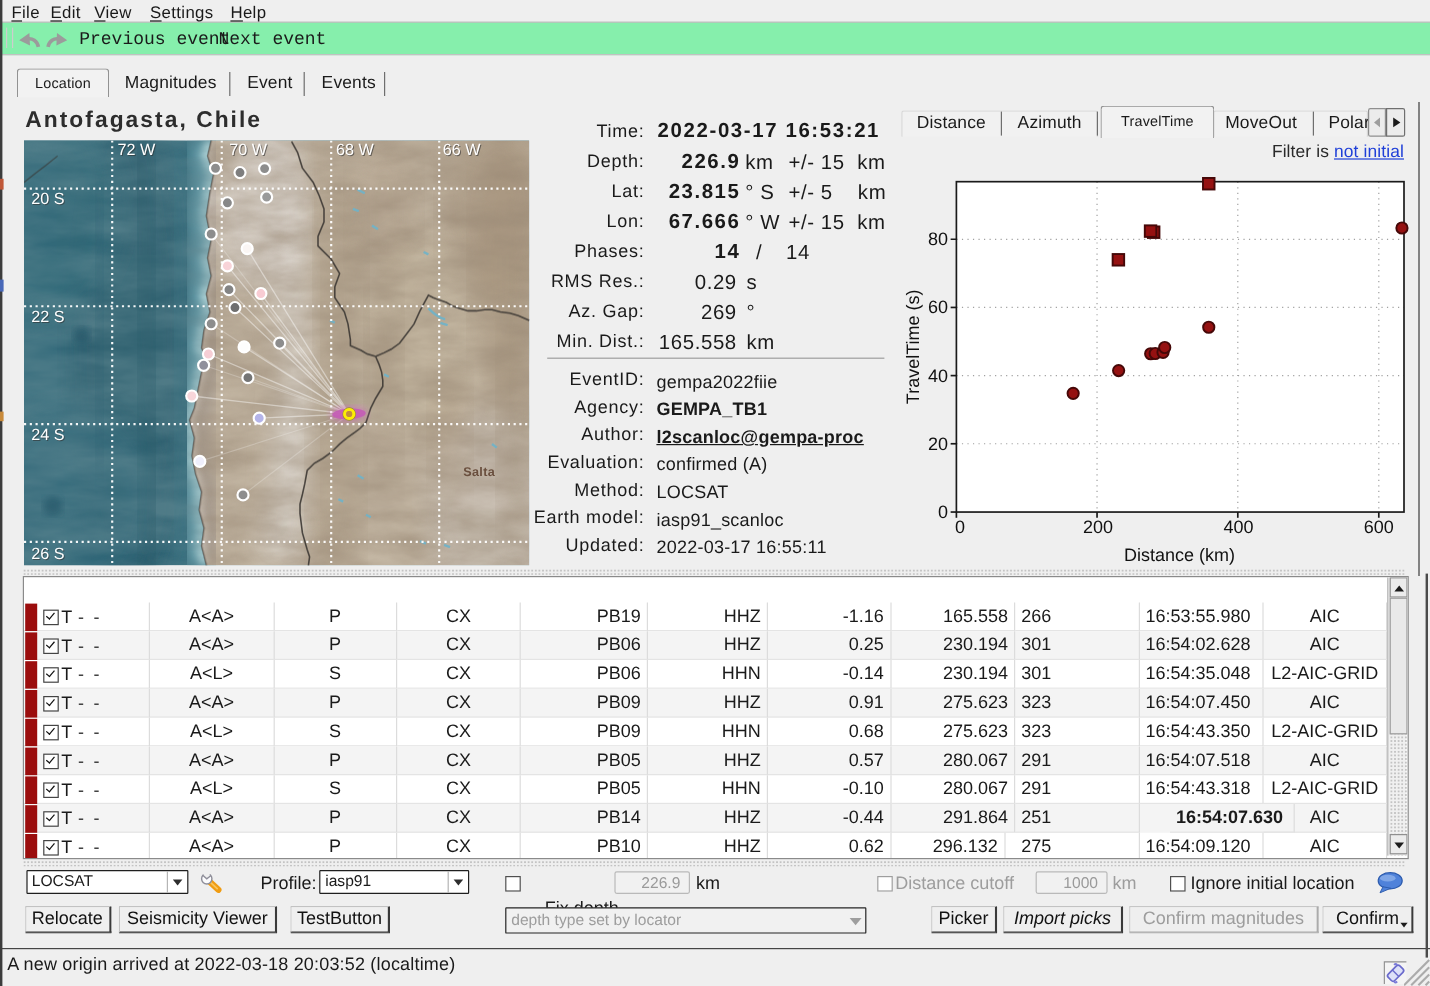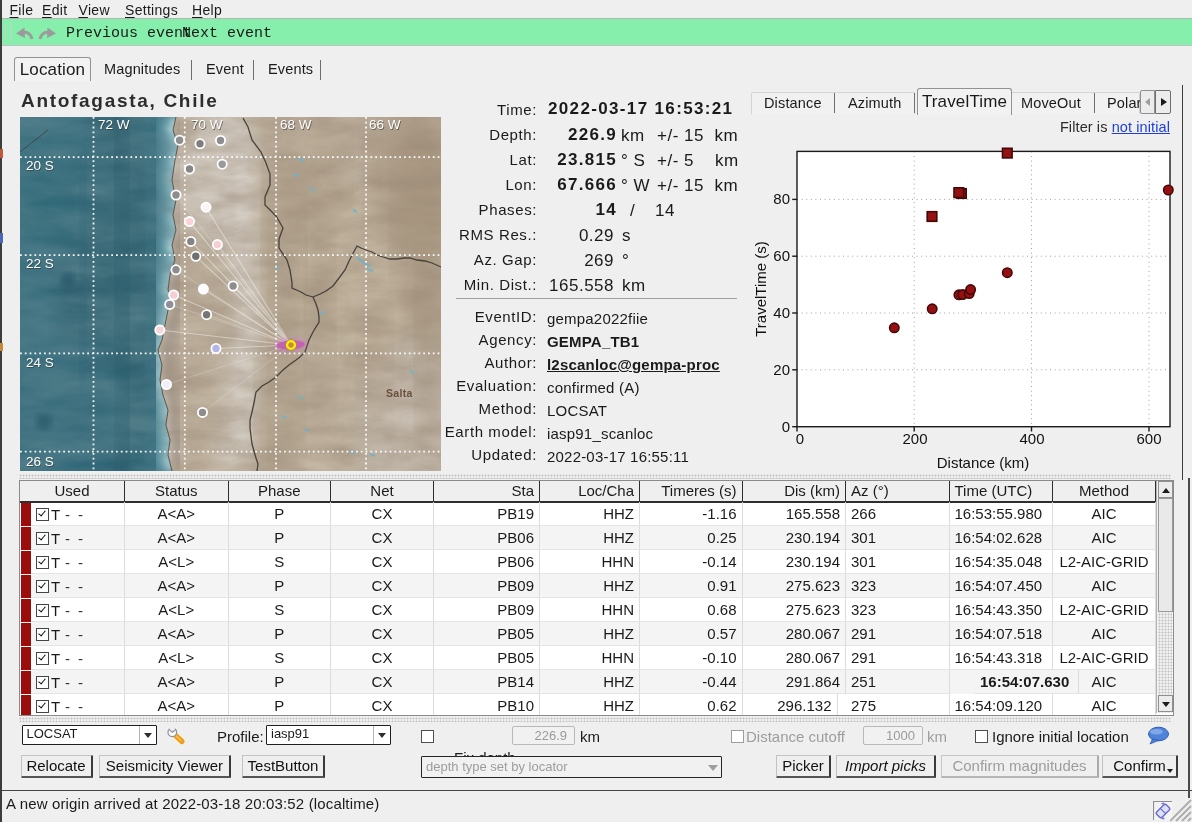--- a/index.html
+++ b/index.html
@@ -10,21 +10,21 @@
   
   #menubar{left:0;top:0;width:1192px;height:18px;background:#efefef;border-bottom:1px solid #b4b4b4;
            font-size:14px;letter-spacing:0.3px;}
   #menubar span{position:absolute;top:2px;}
   #menubar u{text-decoration-thickness:1px;text-underline-offset:2px;}
   #toolbar{left:0;top:19px;width:1192px;height:26px;background:#86efac;border-bottom:1px solid #c2c2c2;font-size:15px;font-family:Liberation Mono, monospace;}
   .tbtxt{position:absolute;top:6px;}
   #thandle{position:absolute;left:5px;top:4px;width:4px;height:17px;border-left:1px solid #cdcdcd;border-right:1px solid #cdcdcd;}
   
   .tab-sel{position:absolute;background:#f2f2f2;border:1px solid #929292;border-bottom:none;border-radius:3px 3px 0 0;
-           text-align:center;font-size:17px;letter-spacing:0.15px;}
+           text-align:center;font-size:12px;letter-spacing:0.15px;}
   .tab-sep{position:absolute;width:1px;background:#6e6e6e;}
   .tabtxt{position:absolute;font-size:14.5px;letter-spacing:0.15px;white-space:nowrap;}
   
   #h1{left:21px;top:90px;font-size:19px;font-weight:bold;color:#2d2d2d;letter-spacing:1.7px;}
   
   .ilab{position:absolute;width:100px;text-align:right;font-size:15px;letter-spacing:0.6px;color:#1a1a1a;white-space:nowrap;}
   .ival{position:absolute;font-size:17px;letter-spacing:0.5px;white-space:nowrap;}
   .ival2{position:absolute;font-size:15px;letter-spacing:0.2px;white-space:nowrap;}
   .b{font-weight:bold;}
   .num{position:absolute;text-align:right;font-size:17px;letter-spacing:1.3px;font-weight:bold;white-space:nowrap;}
@@ -385,33 +385,20 @@
       <circle cx="423.3" cy="50.0" r="4.7"></circle>
       <rect x="182.2" y="71.7" width="9.6" height="9.6"></rect>
       <rect x="211.6" y="48.7" width="9.6" height="9.6"></rect>
       <rect x="209.0" y="47.8" width="9.6" height="9.6"></rect>
       <rect x="257.5" y="8.3" width="9.6" height="9.6"></rect>
     </g>
   </svg>
   <div class="abs" style="left:1181.5px;top:85px;width:1.5px;height:395px;background:#3c3c3c;"></div>
 
   <div id="ptable" class="abs">
-    <div id="thead">
-      <div class="th ctr" style="left:0px;width:105px;">Used</div>
-      <div class="th ctr" style="left:105px;width:103.5px;">Status</div>
-      <div class="th ctr" style="left:208.5px;width:102.5px;">Phase</div>
-      <div class="th ctr" style="left:311px;width:103px;">Net</div>
-      <div class="th rgt" style="left:414px;width:106px;">Sta</div>
-      <div class="th rgt" style="left:520px;width:100px;">Loc/Cha</div>
-      <div class="th rgt" style="left:620px;width:102.5px;">Timeres (s)</div>
-      <div class="th rgt" style="left:722.5px;width:103.5px;">Dis (km)</div>
-      <div class="th" style="left:826px;width:103.5px;">Az (°)</div>
-      <div class="th" style="left:929.5px;width:103.5px;">Time (UTC)</div>
-      <div class="th ctr" style="left:1033px;width:103px;">Method</div>
-    </div>
     <div class="tr" style="top:21px;">
       <div class="td" style="left:0;width:105px;"></div>
       <div class="redbar"></div>
       <div class="cb"></div>
       <span style="position:absolute;left:31px;top:4px;">T</span>
       <span style="position:absolute;left:45px;top:4px;color:#333;">-</span>
       <span style="position:absolute;left:58px;top:4px;color:#333;">-</span>
       <div class="td ctr" style="left:105px;width:103.5px;">A&lt;A&gt;</div>
       <div class="td ctr" style="left:208.5px;width:102.5px;">P</div>
       <div class="td ctr" style="left:311px;width:103px;">CX</div>

